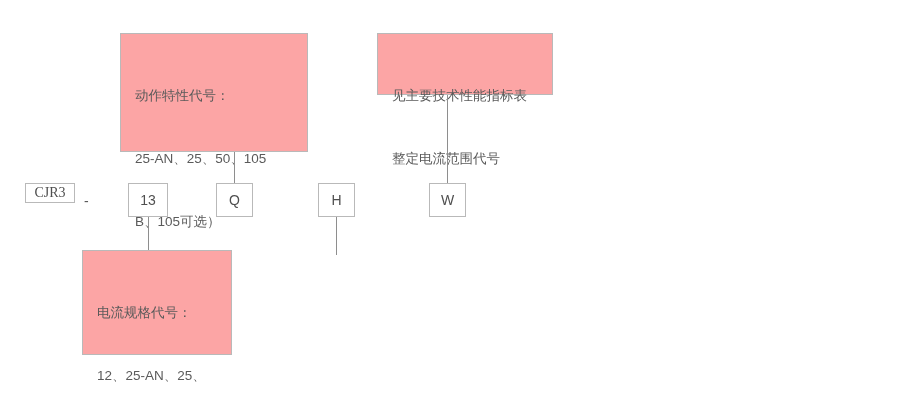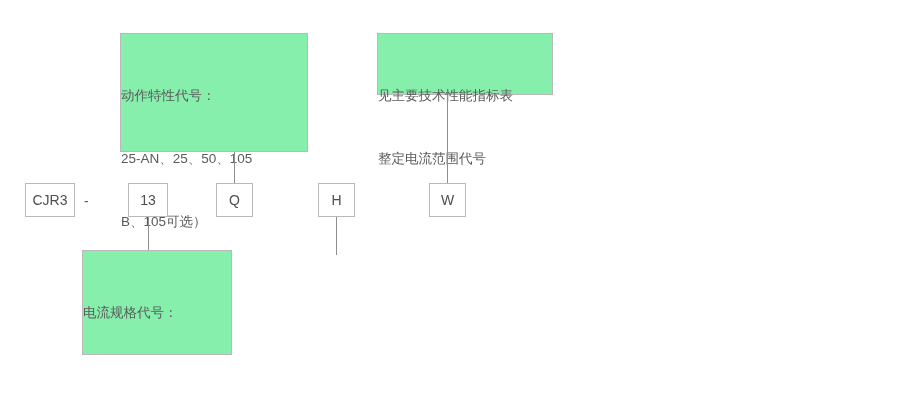--- a/index.html
+++ b/index.html
@@ -11,23 +11,23 @@
     position: relative;
     width: 900px;
     height: 400px;
     background: #ffffff;
     font-family: "Liberation Sans", "DejaVu Sans", sans-serif;
     overflow: hidden;
   }
   .note-box {
     position: absolute;
     border: 1px solid #b9b9b9;
-    background: #86efac;
+    background: #fca5a5;
     box-sizing: border-box;
-    padding: 9px 12px 9px 0;
+    padding: 9px 12px 9px 14px;
     color: #5a5a5a;
     font-size: 13.5px;
     line-height: 21px;
     white-space: pre;
   }
   .note-line {
     display: block;
     white-space: pre;
   }
   .code-box {
@@ -66,21 +66,21 @@
 
   <div class="note-box" style="left:377px; top:33px; width:176px; height:62px;">
     <span class="note-line">见主要技术性能指标表</span>
     <span class="note-line">整定电流范围代号</span>
   </div>
 
   <div class="connector v-line" style="left:234px; top:152px; height:31px;"></div>
 
   <div class="connector v-line" style="left:447px; top:95px; height:88px;"></div>
 
-  <div class="code-box" style="left:25px; top:183px; width:50px; height:34px;">
+  <div class="code-box" style="left:25px; top:183px; width:50px; height:20px;font-family:Liberation Serif, serif;">
     <span>CJR3</span>
   </div>
 
   <div class="separator" style="left:84px; top:194px;">-</div>
 
   <div class="code-box" style="left:128px; top:183px; width:40px; height:34px;">
     <span>13</span>
   </div>
 
   <div class="code-box" style="left:216px; top:183px; width:37px; height:34px;">
@@ -94,19 +94,20 @@
   <div class="code-box" style="left:429px; top:183px; width:37px; height:34px;">
     <span>W</span>
   </div>
 
   <div class="connector v-line" style="left:148px; top:217px; height:33px;"></div>
 
   <div class="connector v-line" style="left:336px; top:217px; height:38px;"></div>
 
   <div class="note-box" style="left:82px; top:250px; width:150px; height:105px;">
     <span class="note-line">电流规格代号：</span>
+    <span class="note-line">12、25-AN、25、</span>
     
     
     
   </div>
 
 
 </div>
 
 </body></html>

